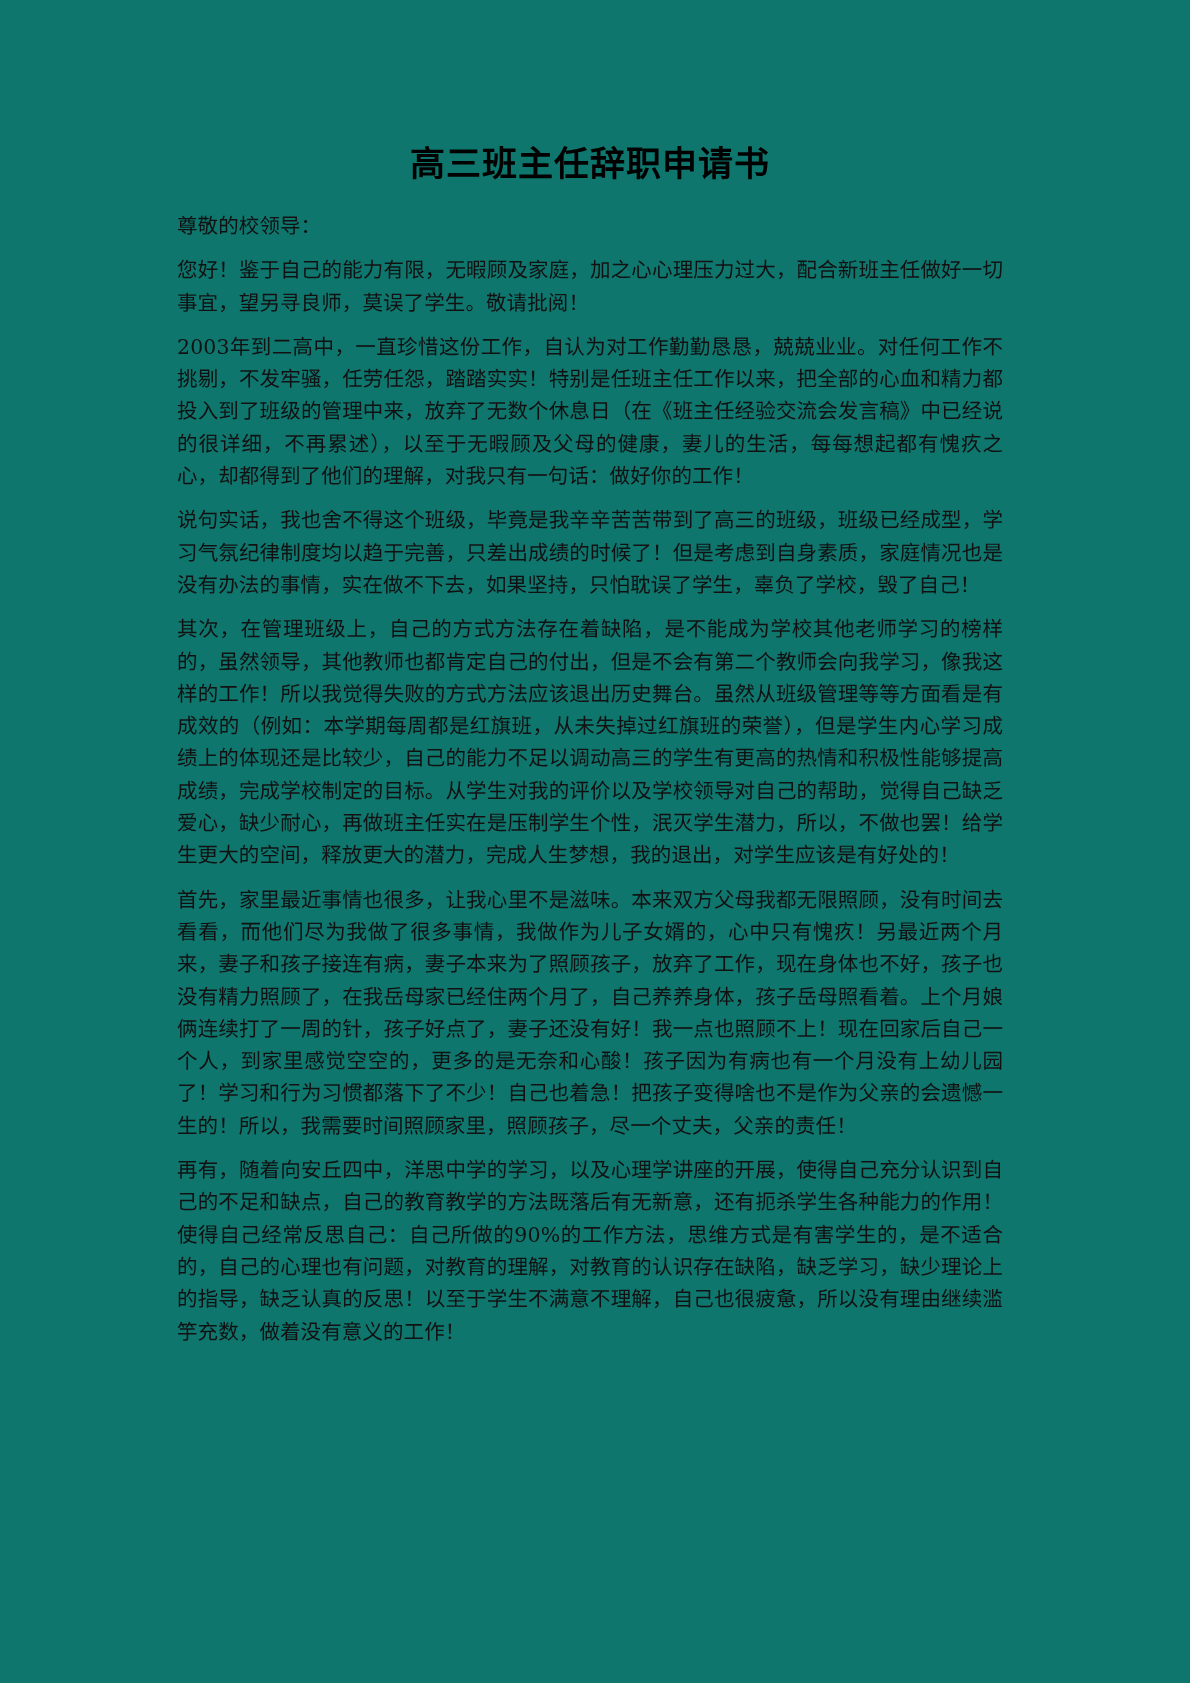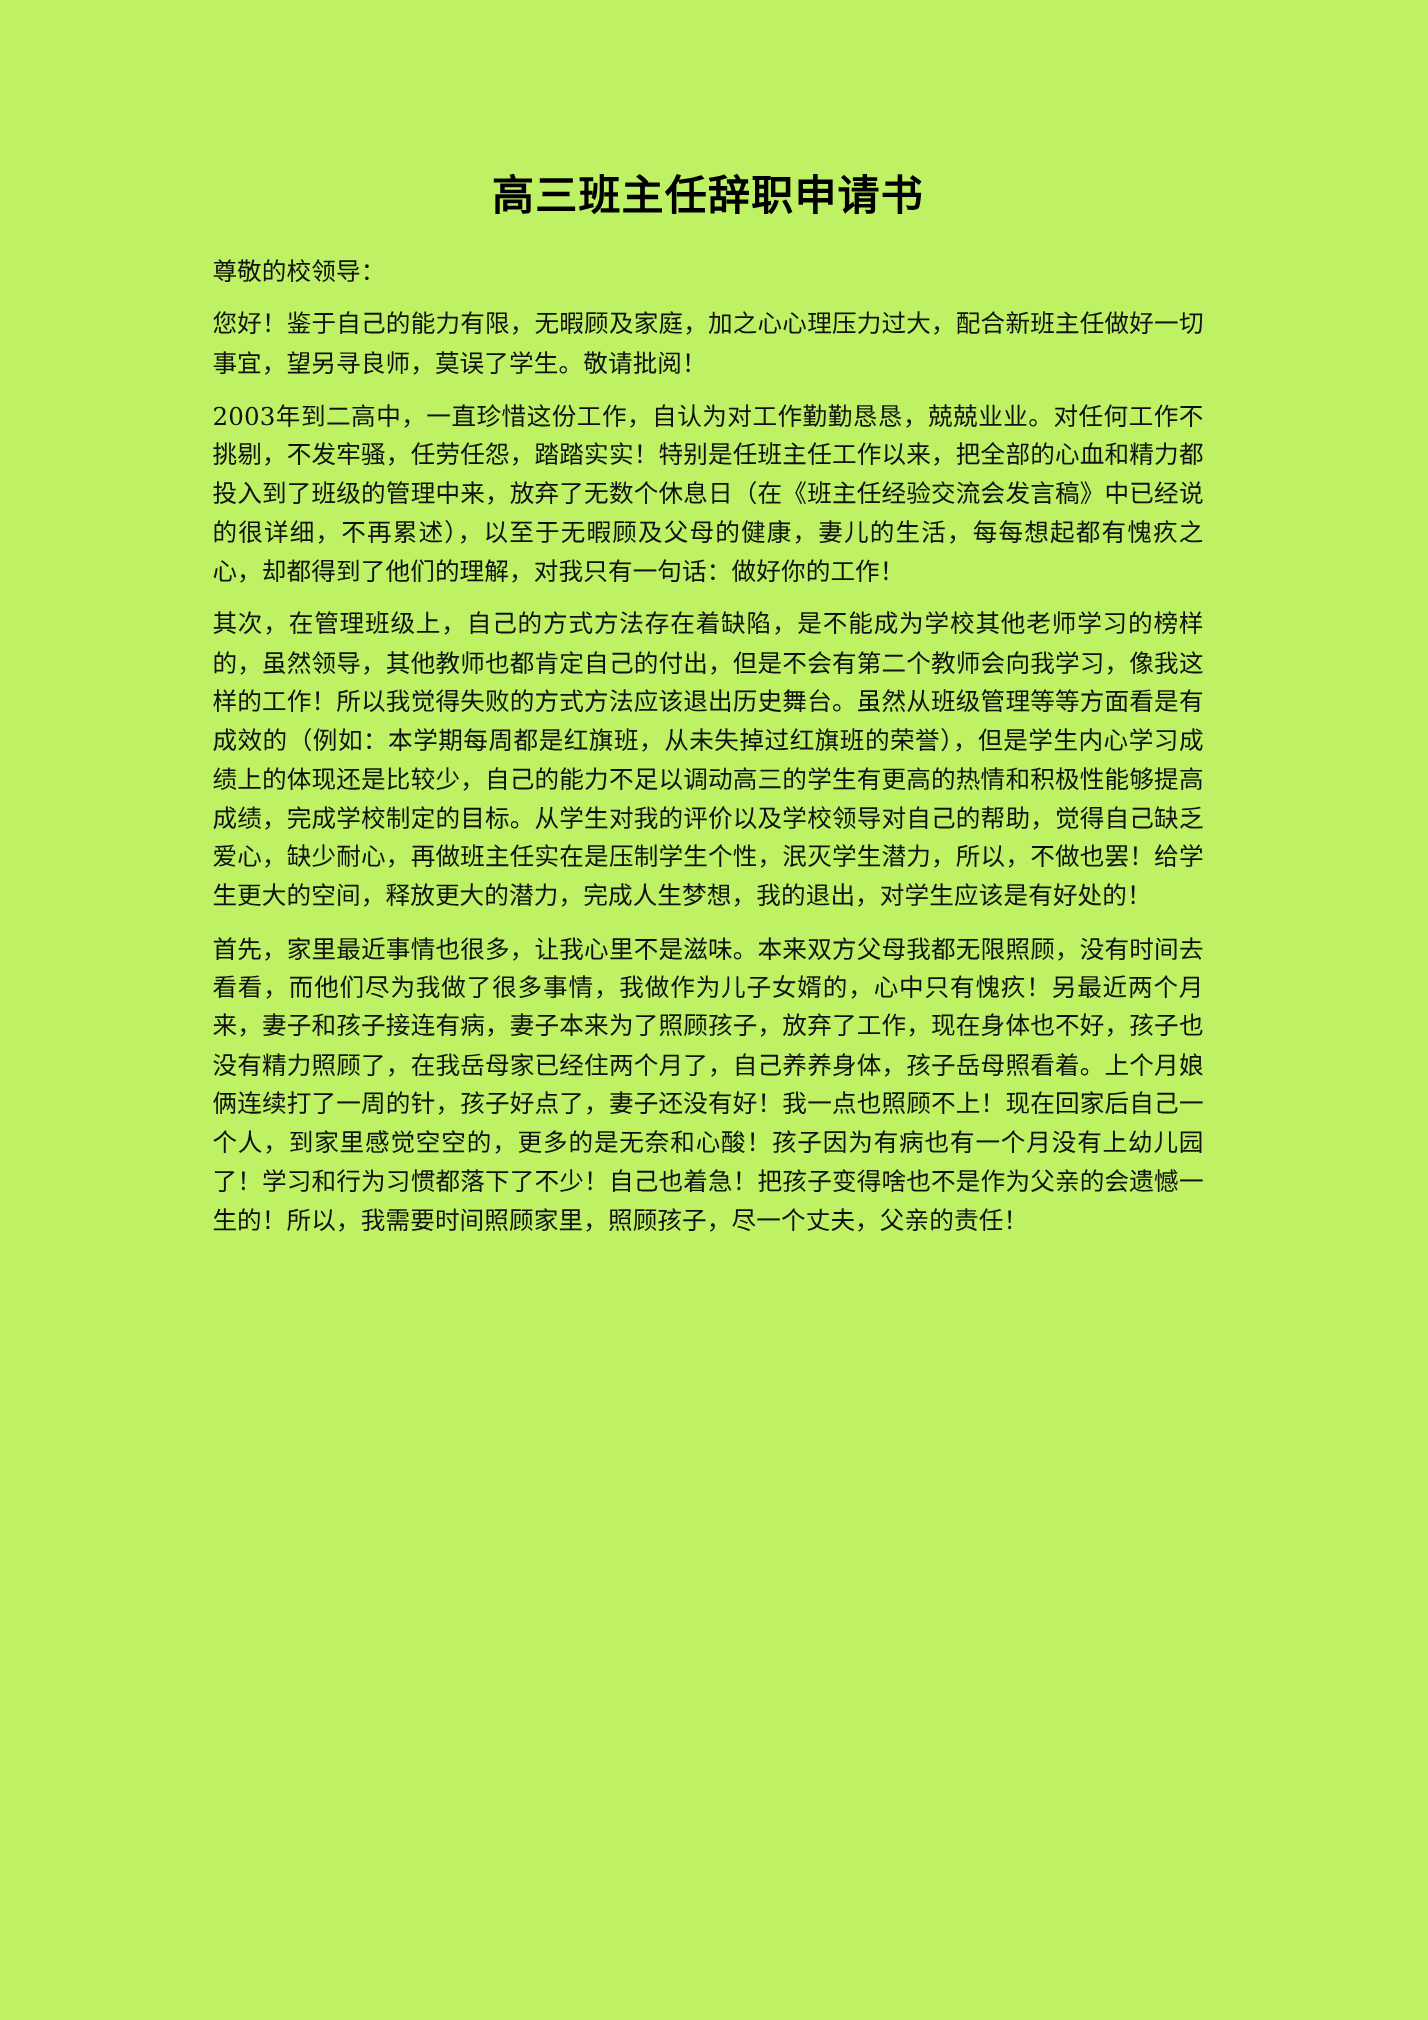--- a/index.html
+++ b/index.html
@@ -12,21 +12,21 @@
     width: 1190px;
     height: 1683px;
     font-family: "DejaVu Serif", "Liberation Serif", serif;
     color: #000000;
     -webkit-font-smoothing: antialiased;
   }
   .page {
     position: relative;
     width: 1190px;
     height: 1683px;
-    background: #bef264;
+    background: #0f766e;
     box-sizing: border-box;
     padding: 0;
     overflow: hidden;
   }
   .doc-body {
     position: absolute;
     left: 165px;
     top: 140px;
     width: 850px;
   }
@@ -67,21 +67,23 @@
 
     <h1 class="doc-title">高三班主任辞职申请书</h1>
 
     <p class="para salutation">尊敬的校领导：</p>
 
     <p class="para">您好！鉴于自己的能力有限，无暇顾及家庭，加之心心理压力过大，配合新班主任做好一切事宜，望另寻良师，莫误了学生。敬请批阅！</p>
 
     <p class="para">2003年到二高中，一直珍惜这份工作，自认为对工作勤勤恳恳，兢兢业业。对任何工作不挑剔，不发牢骚，任劳任怨，踏踏实实！特别是任班主任工作以来，把全部的心血和精力都投入到了班级的管理中来，放弃了无数个休息日（在《班主任经验交流会发言稿》中已经说的很详细，不再累述），以至于无暇顾及父母的健康，妻儿的生活，每每想起都有愧疚之心，却都得到了他们的理解，对我只有一句话：做好你的工作！</p>
 
 
+    <p class="para">说句实话，我也舍不得这个班级，毕竟是我辛辛苦苦带到了高三的班级，班级已经成型，学习气氛纪律制度均以趋于完善，只差出成绩的时候了！但是考虑到自身素质，家庭情况也是没有办法的事情，实在做不下去，如果坚持，只怕耽误了学生，辜负了学校，毁了自己！</p>
 
     <p class="para">其次，在管理班级上，自己的方式方法存在着缺陷，是不能成为学校其他老师学习的榜样的，虽然领导，其他教师也都肯定自己的付出，但是不会有第二个教师会向我学习，像我这样的工作！所以我觉得失败的方式方法应该退出历史舞台。虽然从班级管理等等方面看是有成效的（例如：本学期每周都是红旗班，从未失掉过红旗班的荣誉），但是学生内心学习成绩上的体现还是比较少，自己的能力不足以调动高三的学生有更高的热情和积极性能够提高成绩，完成学校制定的目标。从学生对我的评价以及学校领导对自己的帮助，觉得自己缺乏爱心，缺少耐心，再做班主任实在是压制学生个性，泯灭学生潜力，所以，不做也罢！给学生更大的空间，释放更大的潜力，完成人生梦想，我的退出，对学生应该是有好处的！</p>
 
     <p class="para">首先，家里最近事情也很多，让我心里不是滋味。本来双方父母我都无限照顾，没有时间去看看，而他们尽为我做了很多事情，我做作为儿子女婿的，心中只有愧疚！另最近两个月来，妻子和孩子接连有病，妻子本来为了照顾孩子，放弃了工作，现在身体也不好，孩子也没有精力照顾了，在我岳母家已经住两个月了，自己养养身体，孩子岳母照看着。上个月娘俩连续打了一周的针，孩子好点了，妻子还没有好！我一点也照顾不上！现在回家后自己一个人，到家里感觉空空的，更多的是无奈和心酸！孩子因为有病也有一个月没有上幼儿园了！学习和行为习惯都落下了不少！自己也着急！把孩子变得啥也不是作为父亲的会遗憾一生的！所以，我需要时间照顾家里，照顾孩子，尽一个丈夫，父亲的责任！</p>
 
+    <p class="para">再有，随着向安丘四中，洋思中学的学习，以及心理学讲座的开展，使得自己充分认识到自己的不足和缺点，自己的教育教学的方法既落后有无新意，还有扼杀学生各种能力的作用！使得自己经常反思自己：自己所做的90%的工作方法，思维方式是有害学生的，是不适合的，自己的心理也有问题，对教育的理解，对教育的认识存在缺陷，缺乏学习，缺少理论上的指导，缺乏认真的反思！以至于学生不满意不理解，自己也很疲惫，所以没有理由继续滥竽充数，做着没有意义的工作！</p>
 
   </div>
 
 </div>
 
 </body></html>

